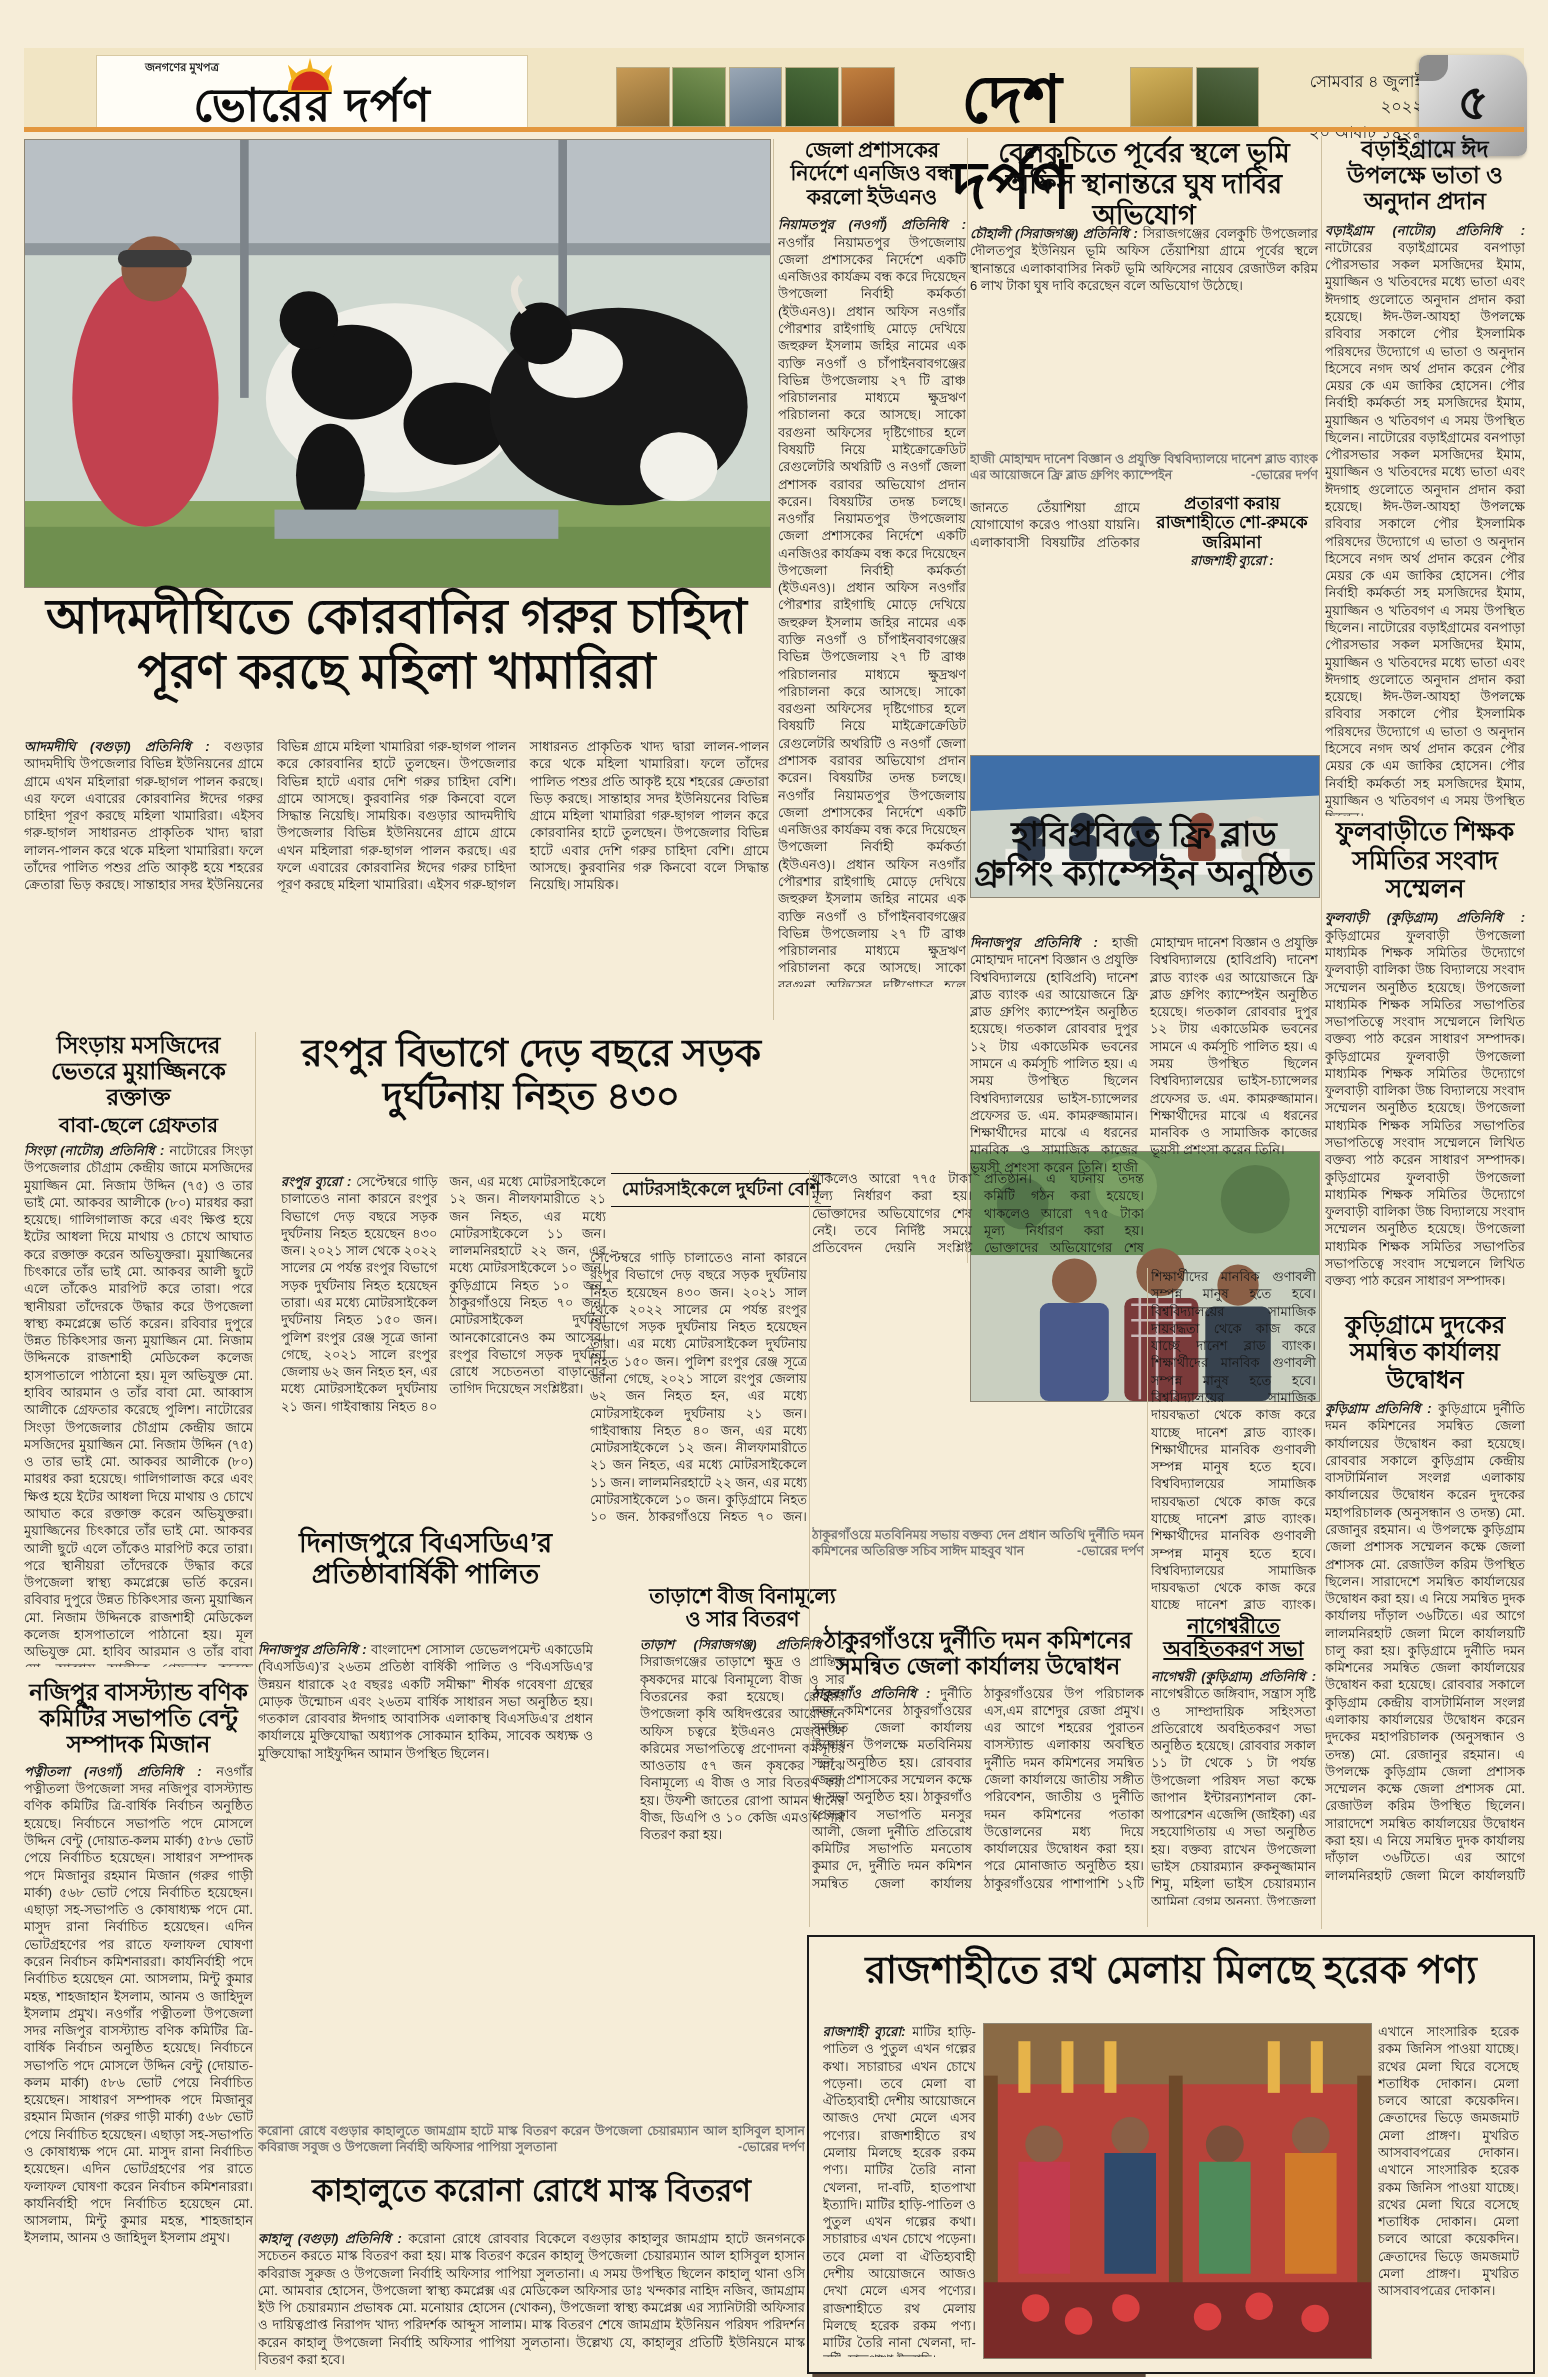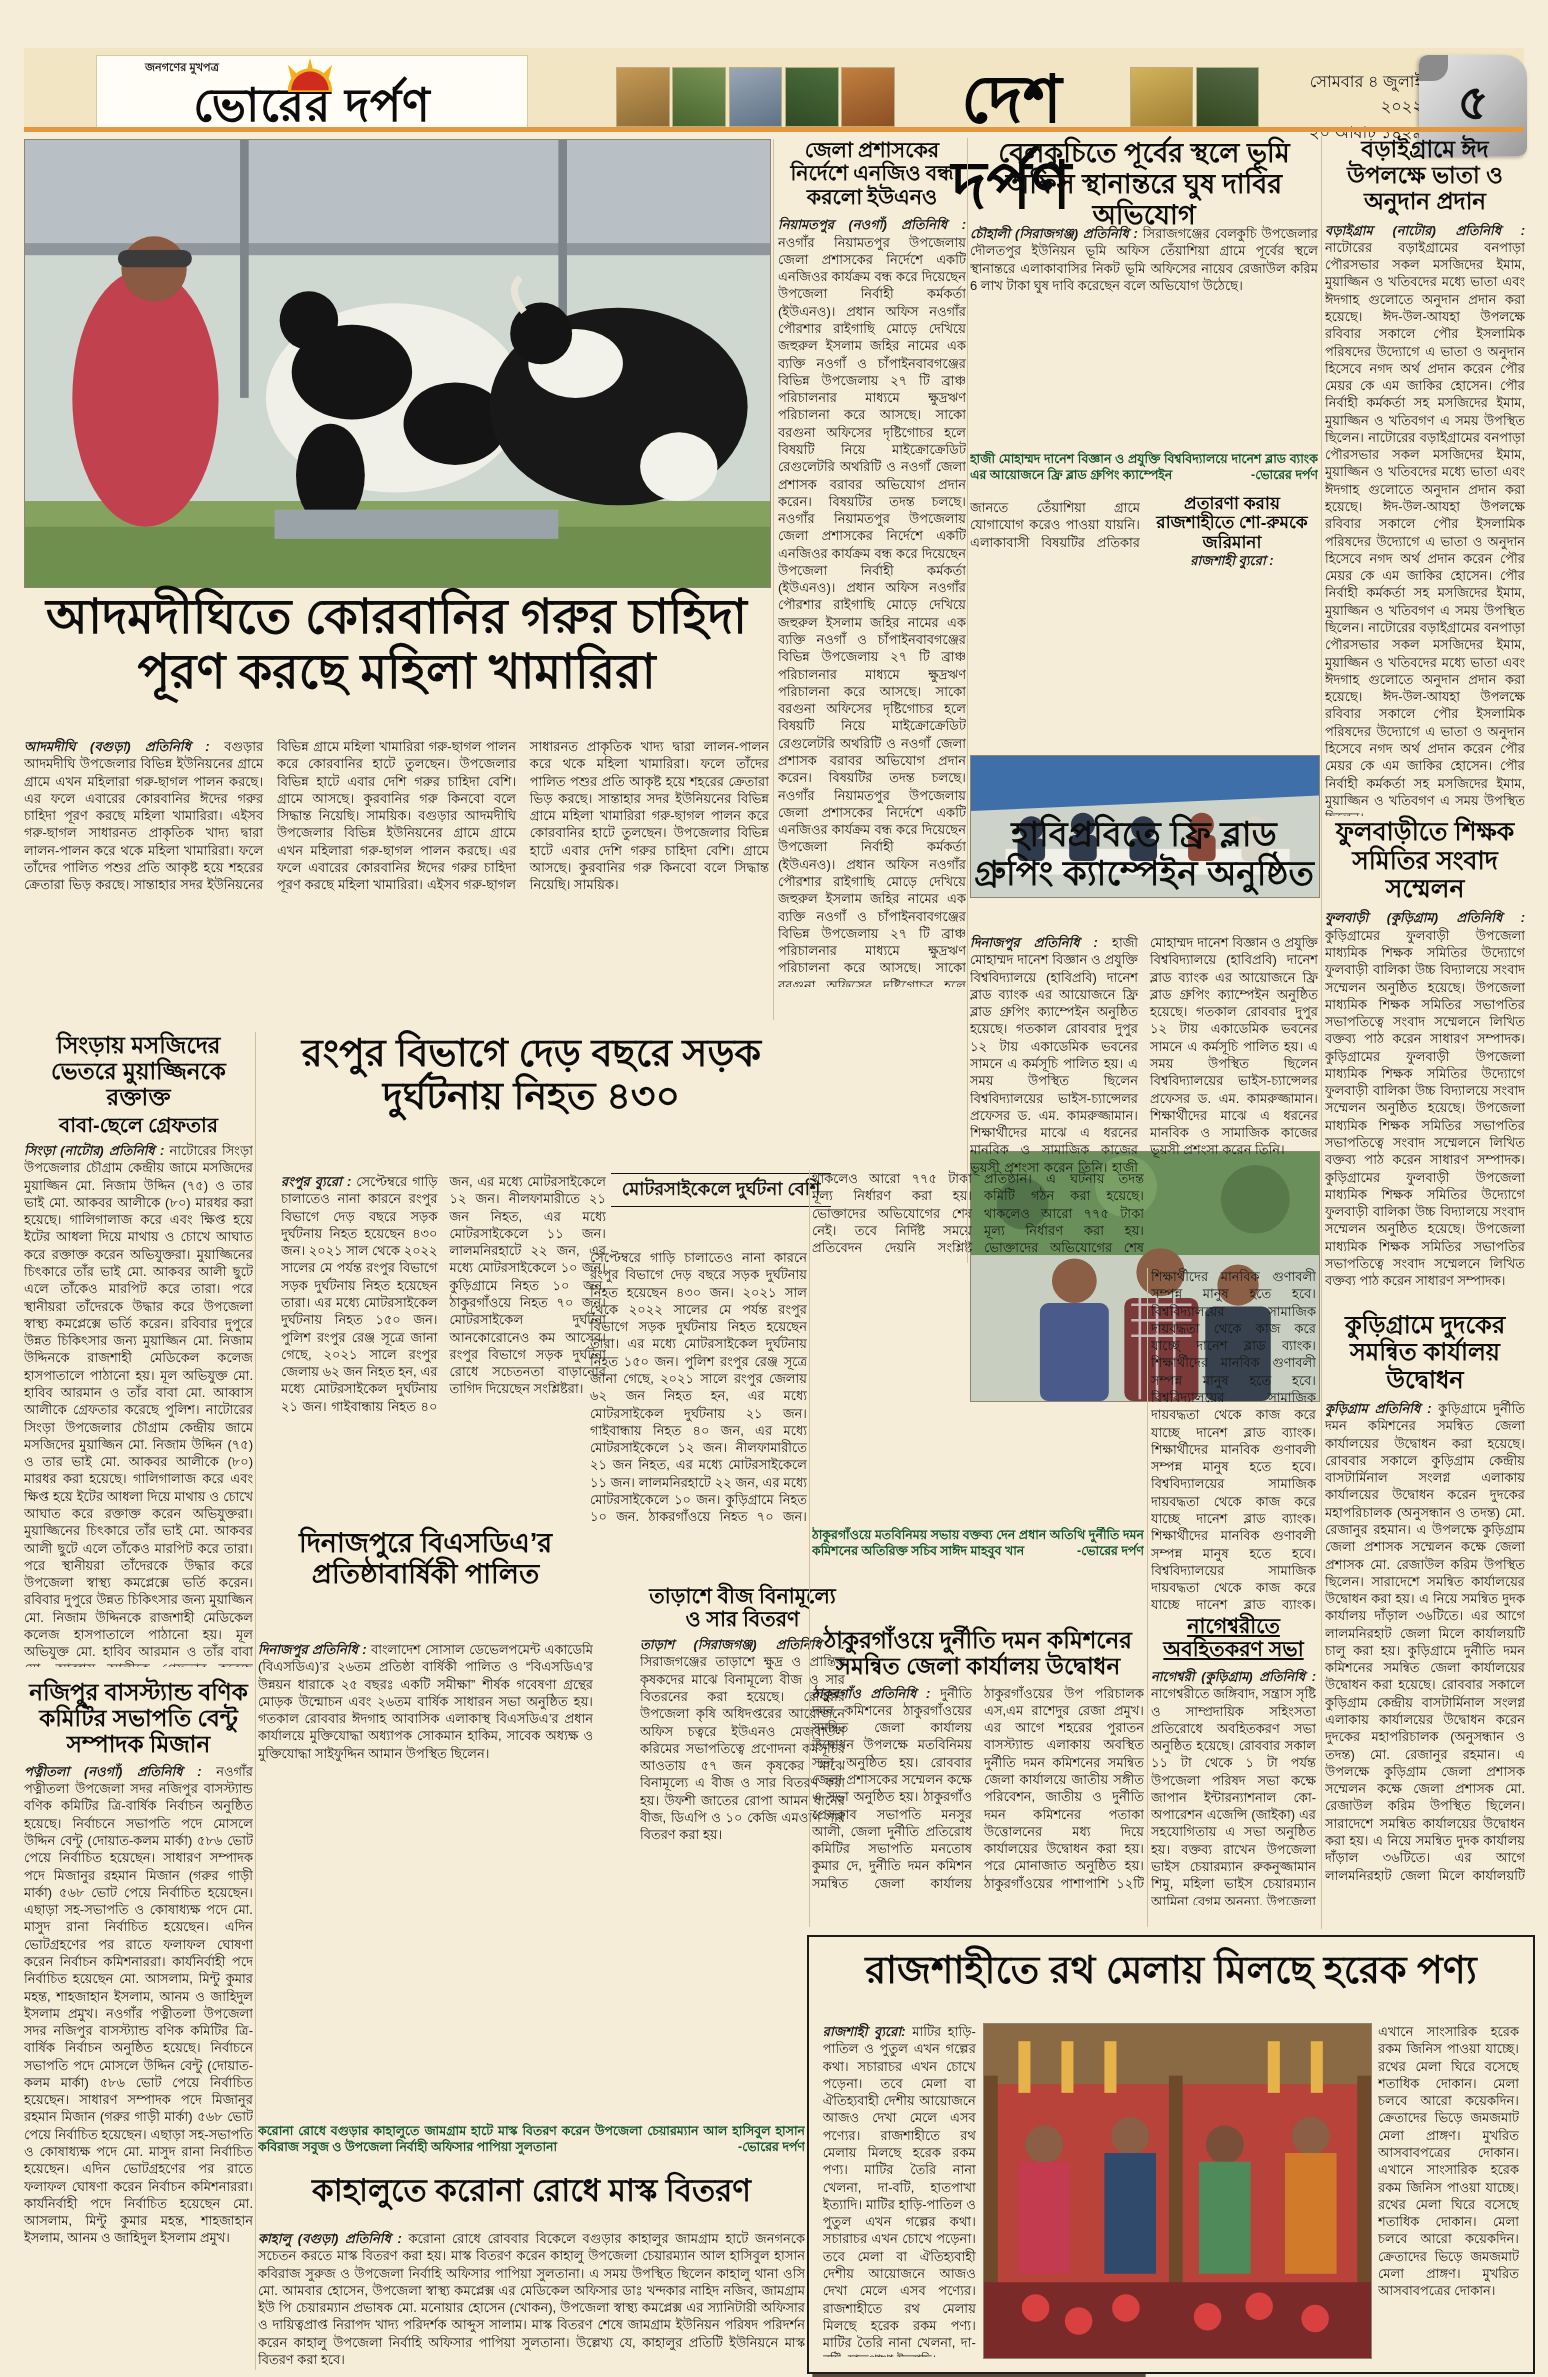--- a/index.html
+++ b/index.html
@@ -21,21 +21,21 @@
         box-shadow:-1.7px 1.7px 3.4px rgba(0,0,0,.25);}
   .curl .flap{position:absolute;top:0;left:0;width:29px;height:26px;background:#8b8b8b;border-radius:8.6px 0 15.5px 0;}
   .pageno{font-size:48px;font-weight:bold;color:#111;}
   .orange-rule{background:#e3973f;}
   
   .hl{font-weight:bold;text-align:center;color:#0d0d0d;line-height:1.14;}
   .body-txt{font-size:13px;line-height:1.33;text-align:justify;color:#191919;overflow:hidden;}
   .body-txt .byl{font-weight:bold;font-style:italic;}
   .cols2{column-count:2;column-gap:12px;}
   .cols3{column-count:3;column-gap:13.8px;}
-  .caption{font-size:12.5px;font-weight:bold;line-height:1.3;text-align:justify;color:#14532d;overflow:hidden;}
+  .caption{font-size:12.5px;font-weight:bold;line-height:1.3;text-align:justify;color:#737373;overflow:hidden;}
   .caption .credit{float:right;font-weight:bold;}
   .subhead{font-weight:bold;text-align:center;border-top:1.7px solid #111;border-bottom:1.7px solid #111;
            padding:5.2px 1.7px;line-height:1.2;background:#f6edd8;}
   .photo{border:0.9px solid #8d8573;overflow:hidden;position:relative;background:#cfcabc;}
   .photo svg{display:block;width:100%;height:100%;}
   .banner-overlay{position:absolute;left:12%;top:14%;width:76%;background:#a8322e;color:#fff;
                   font-weight:bold;font-size:16.3px;text-align:center;padding:4.3px 0;border:0.9px solid #7d1f1c;}
   .vline{background:#cdbf9f;width:0.9px;}
   .boxed{border:2.6px solid #1c1c1c;background:#f6edd8;}
 </style>

